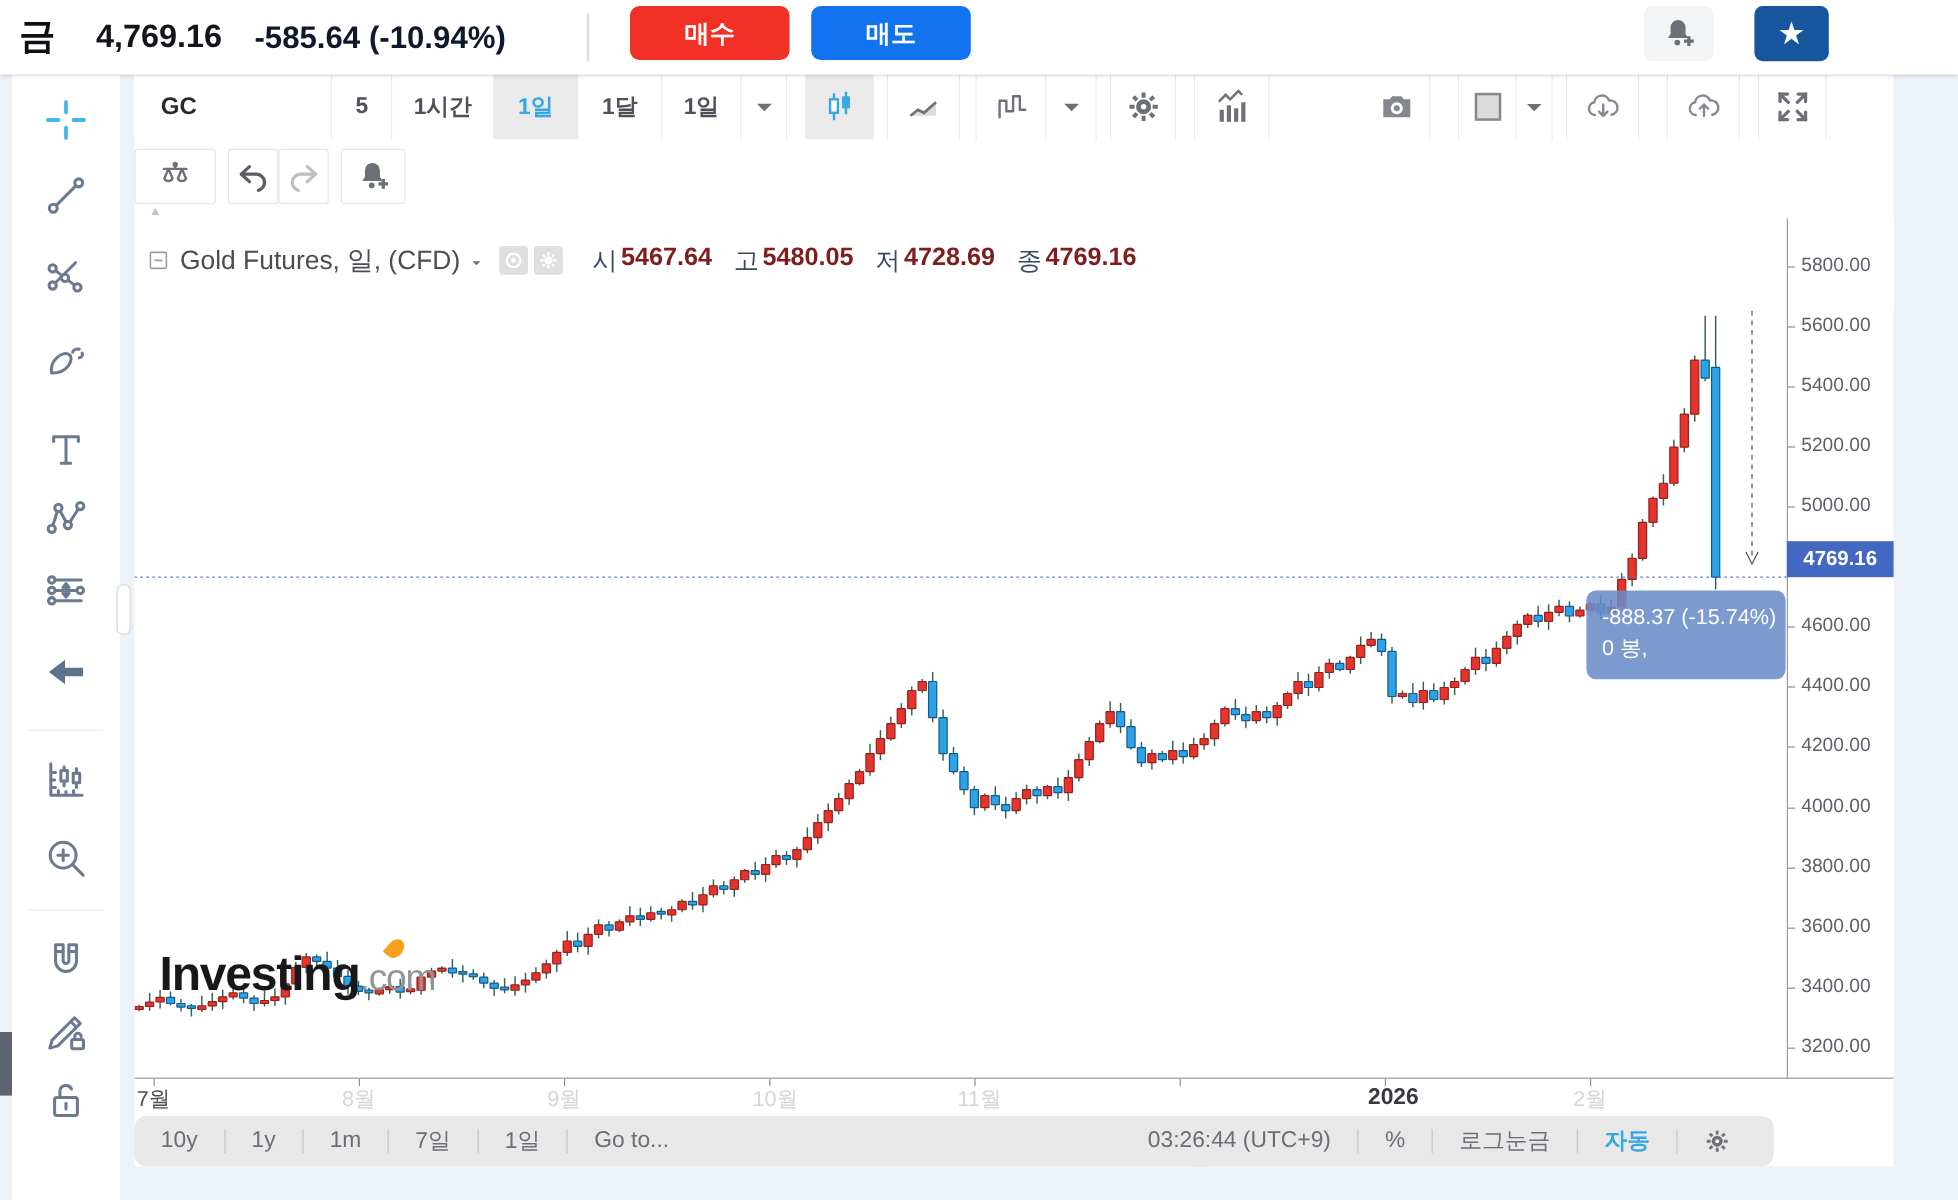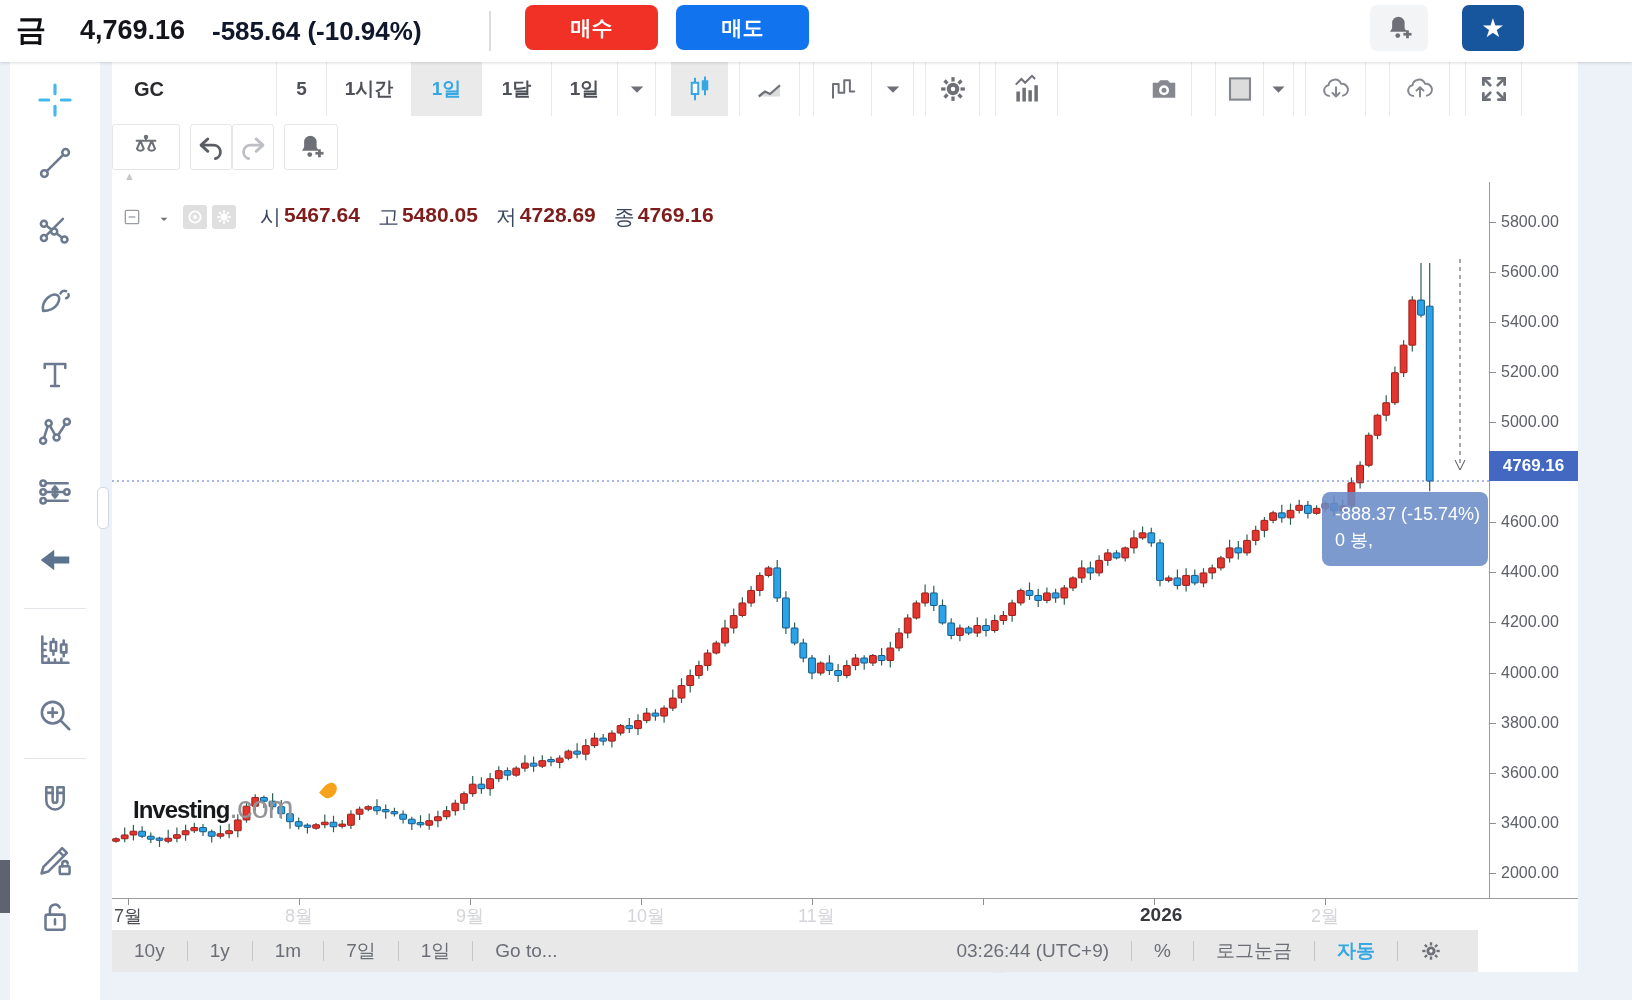--- a/index.html
+++ b/index.html
@@ -88,28 +88,28 @@
   .xlab.year { color:#38393e; font-weight:bold; font-size:19px; }
   .xtick { position:absolute; top:837px; width:1px; height:6px; background:#8f8f93; }
 
   
   #tooltip { position:absolute; left:1210px; top:430px; width:166px; height:74px;
     background:rgba(106,140,199,.88); border-radius:8px; color:#fff; font-size:18px;
     padding:9px 0 0 13px; overflow:hidden; white-space:nowrap; z-index:10; line-height:26px; }
 
   
   #wm { position:absolute; left:21px; top:728px; z-index:2; }
-  #wm-brand { font-size:24px; font-weight:bold; color:#17181a; letter-spacing:-1px; }
+  #wm-brand { font-size:40px; font-weight:bold; color:#17181a; letter-spacing:-1px; }
   #wm-suffix { font-size:31px; color:#939498; letter-spacing:-1px; }
   #wm-flame { position:absolute; left:190px; top:-8px; width:13px; height:17px; background:#f7a21b;
     border-radius:50% 50% 50% 0; transform:rotate(40deg); }
 
   
   #bottombar { position:absolute; left:0; top:868px; width:1366px; height:42px; background:#e8e8e8;
-    border-radius:0; display:flex; align-items:center; }
+    border-radius:10px; display:flex; align-items:center; }
   .bb-item { font-size:19px; color:#6b6e76; padding:0 22px; cursor:pointer; white-space:nowrap; }
   .bb-div { width:1px; height:20px; background:#c6c6c6; }
   #bb-right { position:absolute; right:14px; top:0; height:42px; display:flex; align-items:center; }
   #bb-auto { color:#35a7e2; font-weight:bold; }
   #bb-gear svg { width:22px; height:22px; display:block; }
 
   svg { display:block; }
 </style>
 </head>
 <body>
@@ -389,20 +389,21 @@
 
     <span id="collapse-tri">▲</span>
 
     <div id="legend">
       <span class="minus" id="minus-slot">
           <svg viewBox="0 0 24 24" fill="none" stroke="#9a9da4" stroke-width="1.6" style="width: 20px; height: 20px;">
             <rect x="4" y="4" width="16" height="16" rx="1.5"></rect>
             <line x1="8" y1="12" x2="16" y2="12"></line>
           </svg>
         </span>
+      <span id="legend-title">Gold Futures, 일, (CFD)</span>
       <span class="caret" id="legend-caret-slot">
           <svg viewBox="0 0 24 24" style="width: 16px; height: 16px;">
             <path d="M7 10l5 5 5-5z" fill="#6d7077"></path>
           </svg>
         </span>
       <span class="mini-ic">
           <span id="eye-slot">
             <svg viewBox="0 0 24 24" style="width: 18px; height: 18px;">
               <circle cx="12" cy="12" r="7.5" fill="none" stroke="#fff" stroke-width="2.4"></circle>
               <circle cx="12" cy="12" r="2.6" fill="#fff"></circle>
@@ -800,21 +801,21 @@
         <div class="ptick" style="top: 591.66px;">
           <i></i>
           <span>3600.00</span>
         </div>
         <div class="ptick" style="top: 641.72px;">
           <i></i>
           <span>3400.00</span>
         </div>
         <div class="ptick" style="top: 691.78px;">
           <i></i>
-          <span>2000.00</span>
+          <span>3200.00</span>
         </div>
       </div>
     <div id="axis-v"></div>
     <div id="axis-h"></div>
     <div id="price-label">4769.16</div>
     <div id="xaxis">
         <div class="xlab month-strong" style="left: 2px; text-align: right;">7월</div>
         <div class="xtick" style="left: 16px;"></div>
         <div class="xlab month-faint" style="left: 173px;">8월</div>
         <div class="xtick" style="left: 187px;"></div>

